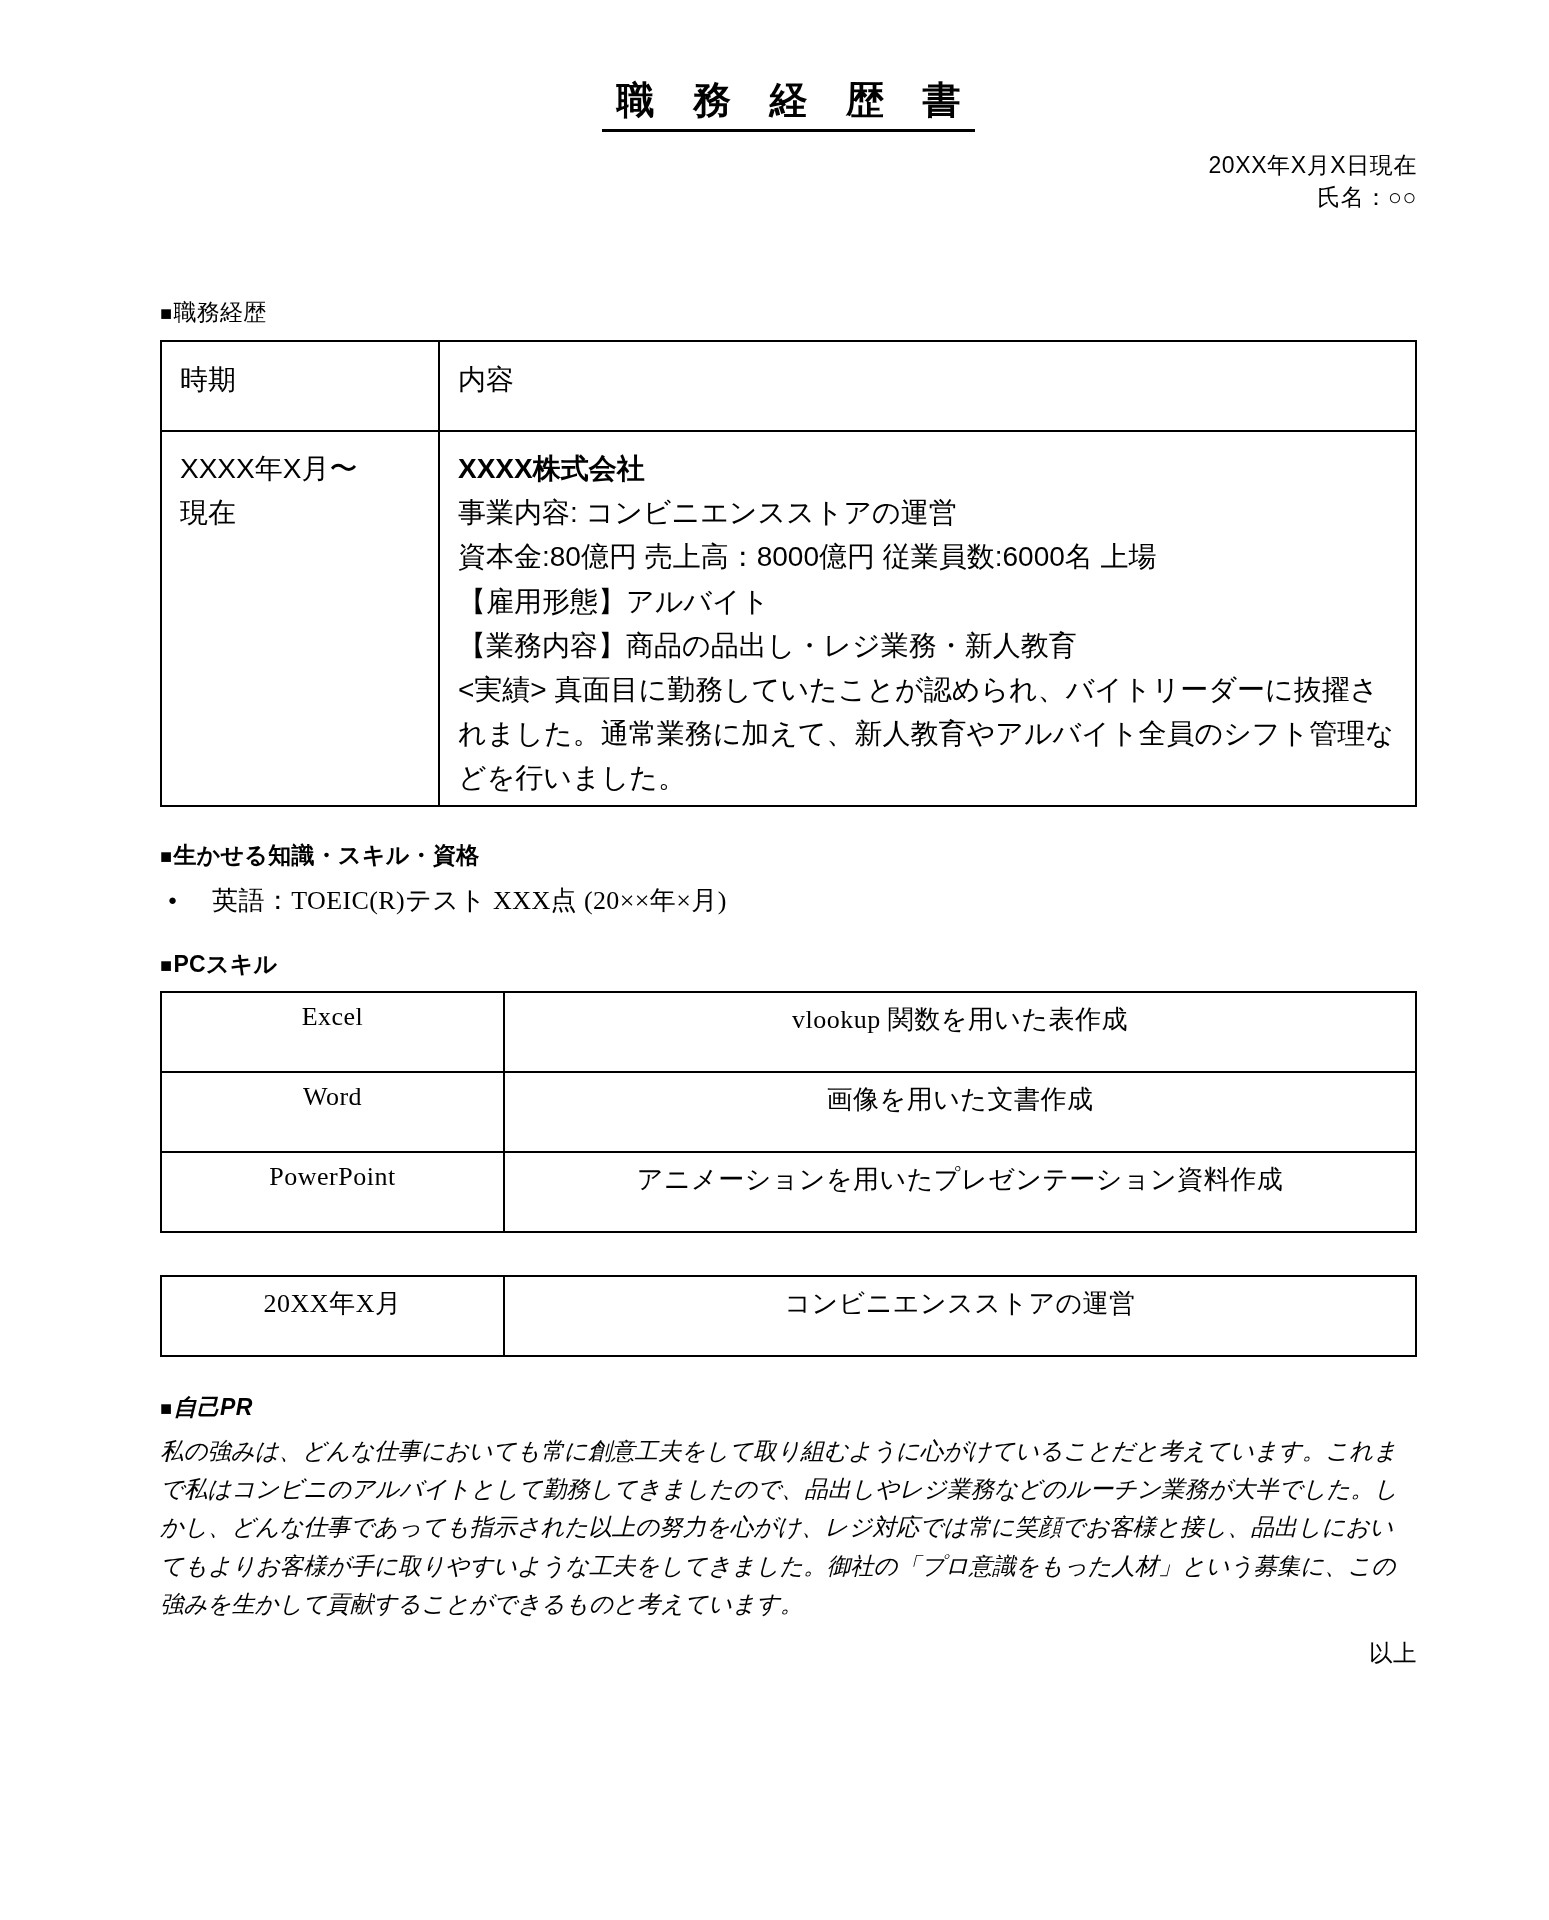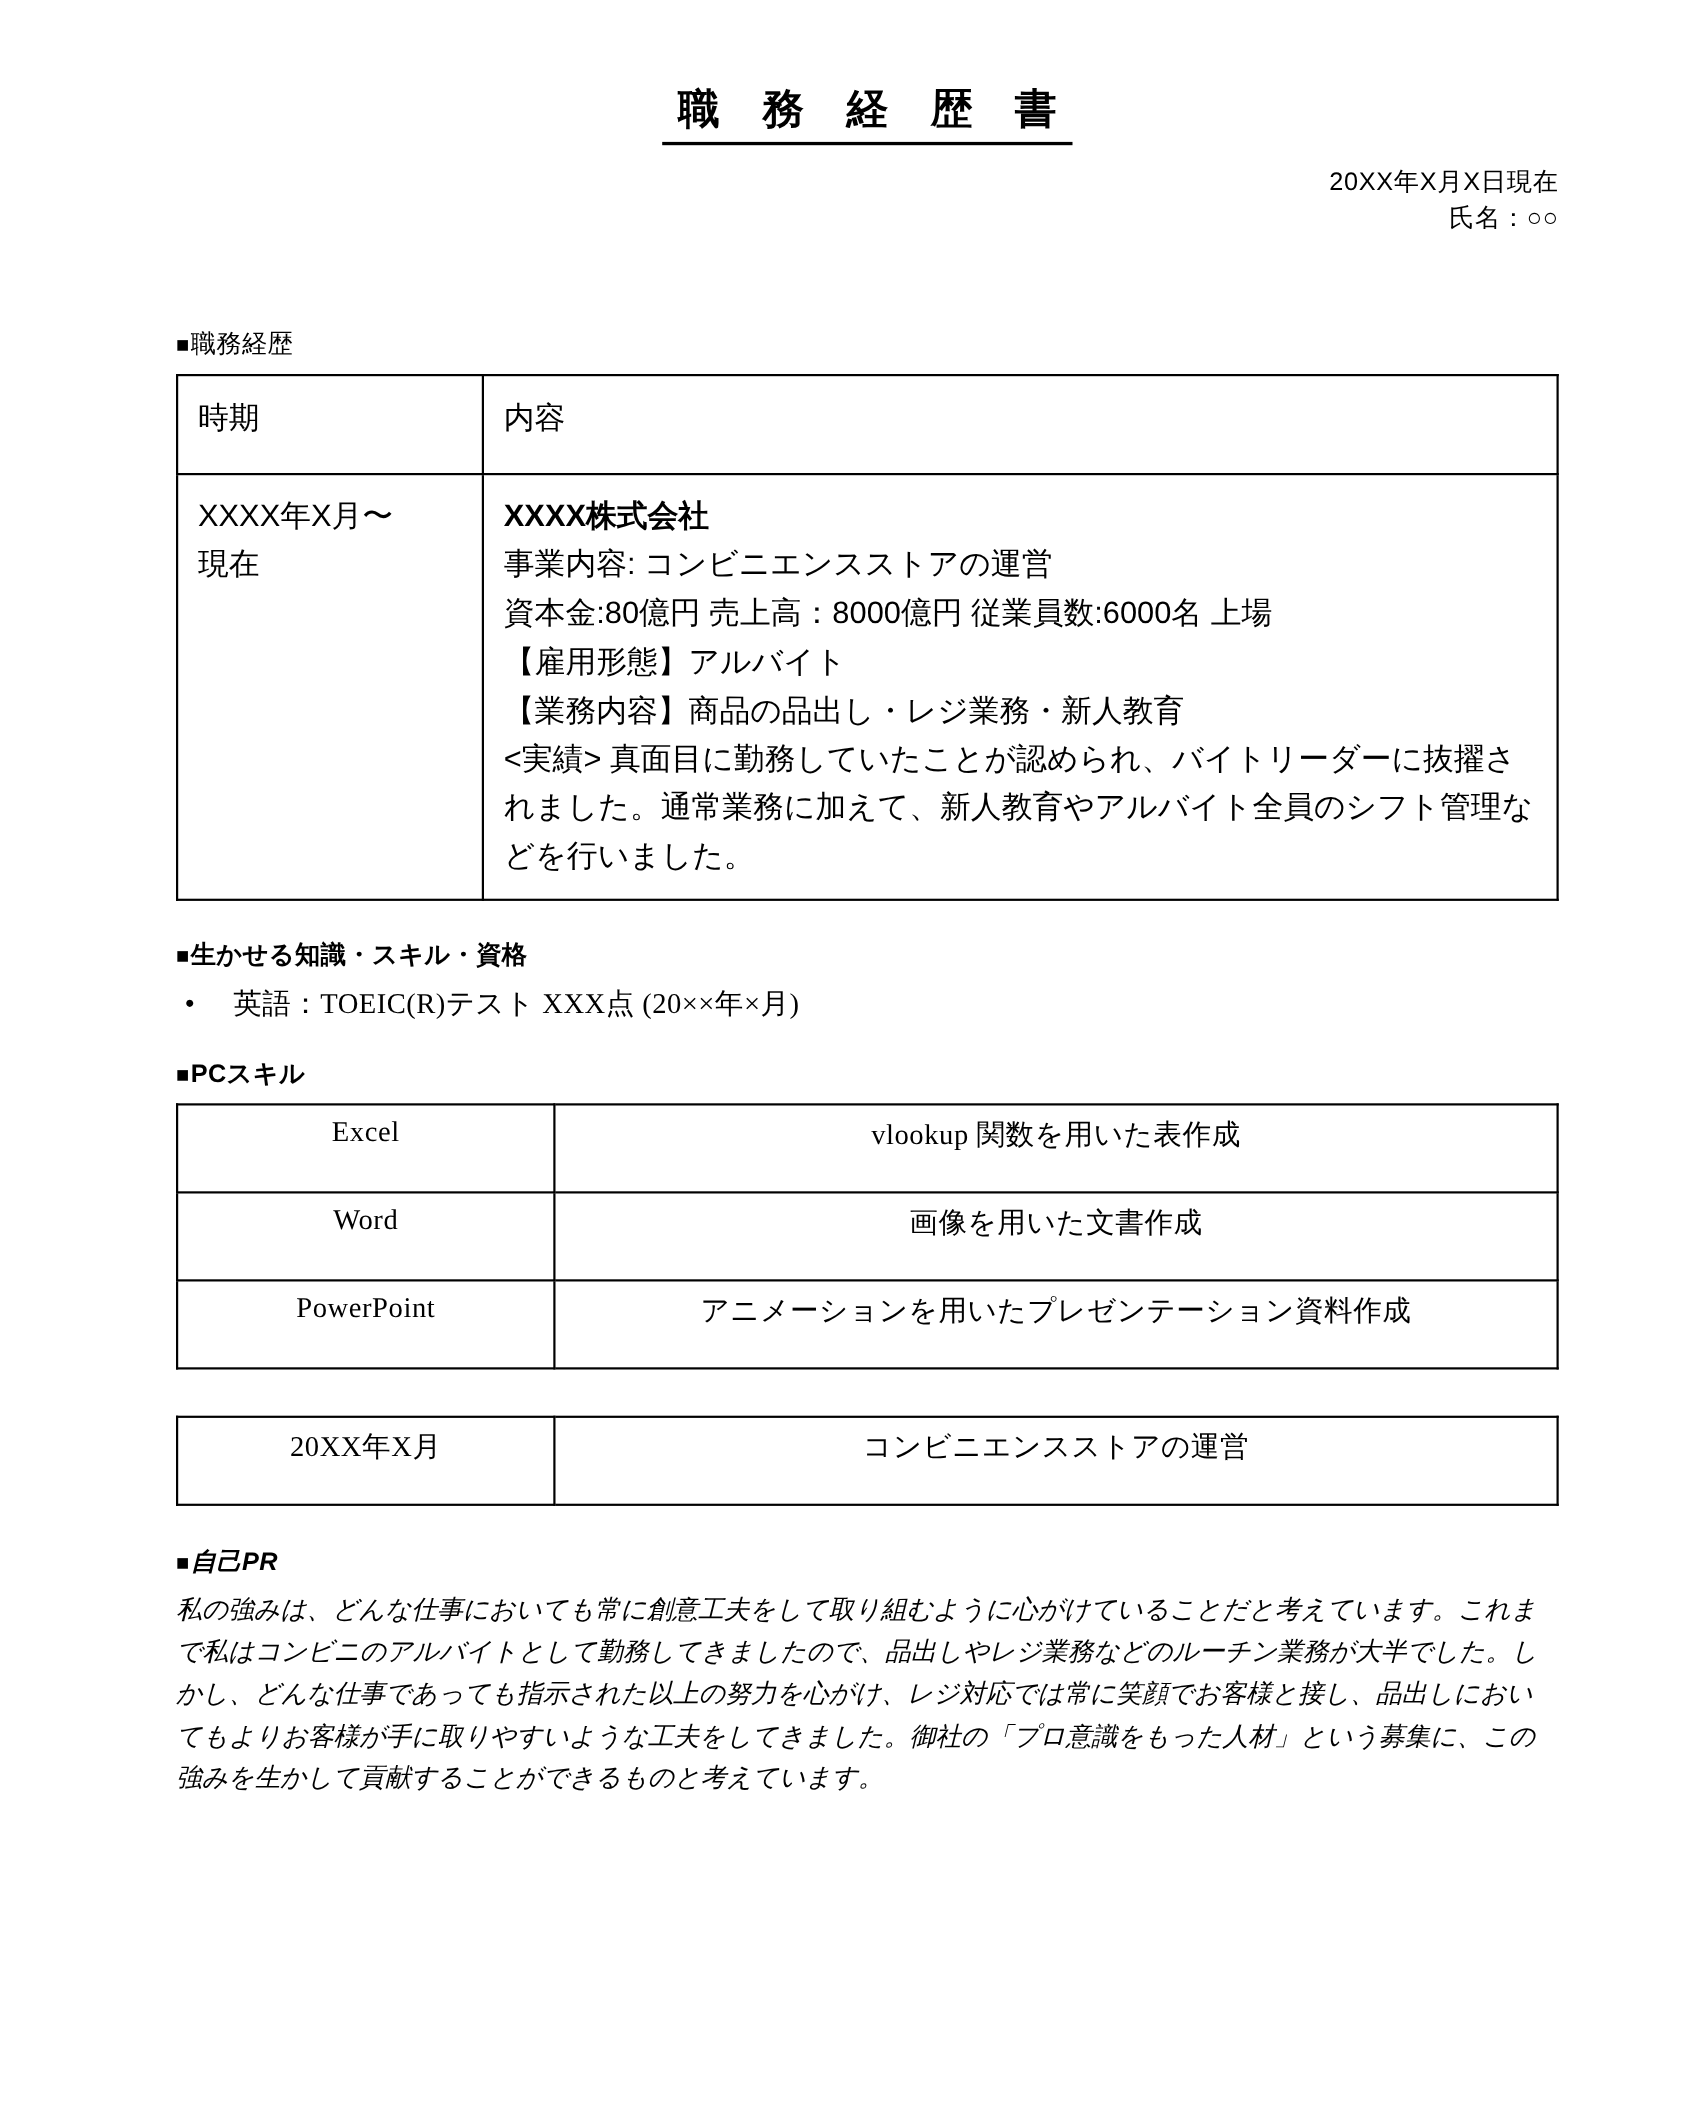--- a/index.html
+++ b/index.html
@@ -99,21 +99,21 @@
     padding: 16px 16px 16px 18px;
     font-size: 28px;
     line-height: 1.58;
   }
   .career-table .col-period { width: 278px; }
   .career-table .hdr td {
     height: 56px;
   }
   .career-table .body-row td {
     padding-top: 15px;
-    padding-bottom: 16px;
+    padding-bottom: 4px;
   }
   .career-table .company {
     font-weight: 700;
   }
   .career-cell-line {
     white-space: nowrap;
   }
   .career-cell-wrap {
     white-space: normal;
   }
@@ -268,14 +268,15 @@
         </tr>
       </tbody>
     </table>
   </div>
 
   <div class="pr-block">
     <div class="section-heading"><span class="sq">■</span><span>自己PR</span></div>
     <p class="para pr-body">私の強みは、どんな仕事においても常に創意工夫をして取り組むように心がけていることだと考えています。これまで私はコンビニのアルバイトとして勤務してきましたので、品出しやレジ業務などのルーチン業務が大半でした。しかし、どんな仕事であっても指示された以上の努力を心がけ、レジ対応では常に笑顔でお客様と接し、品出しにおいてもよりお客様が手に取りやすいような工夫をしてきました。御社の「プロ意識をもった人材」という募集に、この強みを生かして貢献することができるものと考えています。</p>
   </div>
 
+  <div class="closing">以上</div>
 
 </div>
 
 </body></html>

